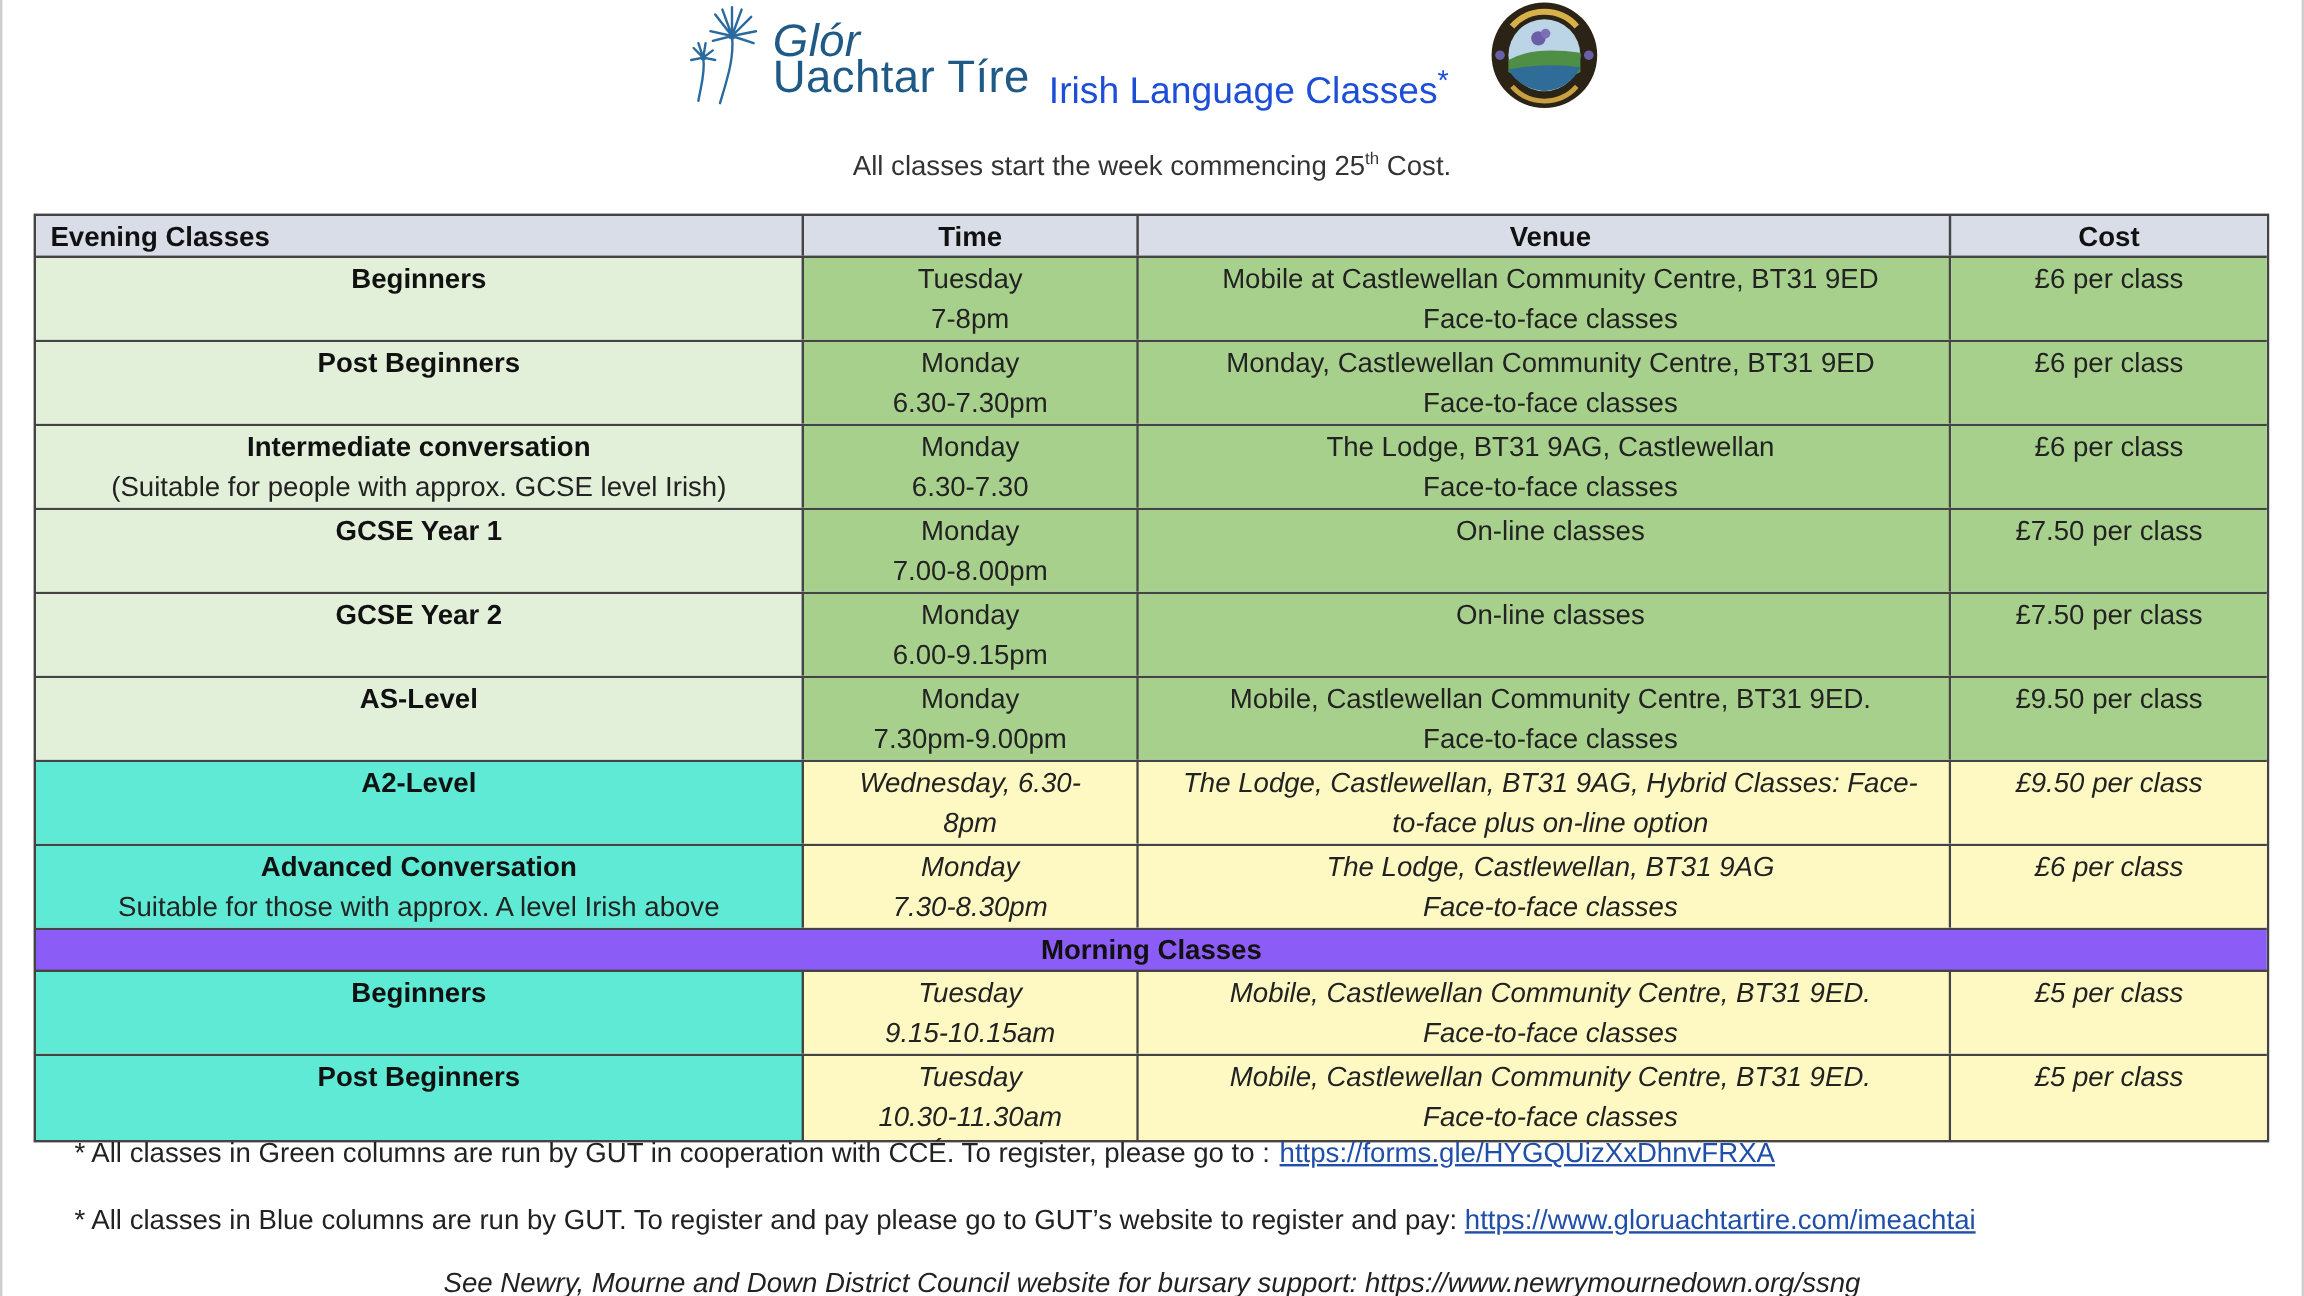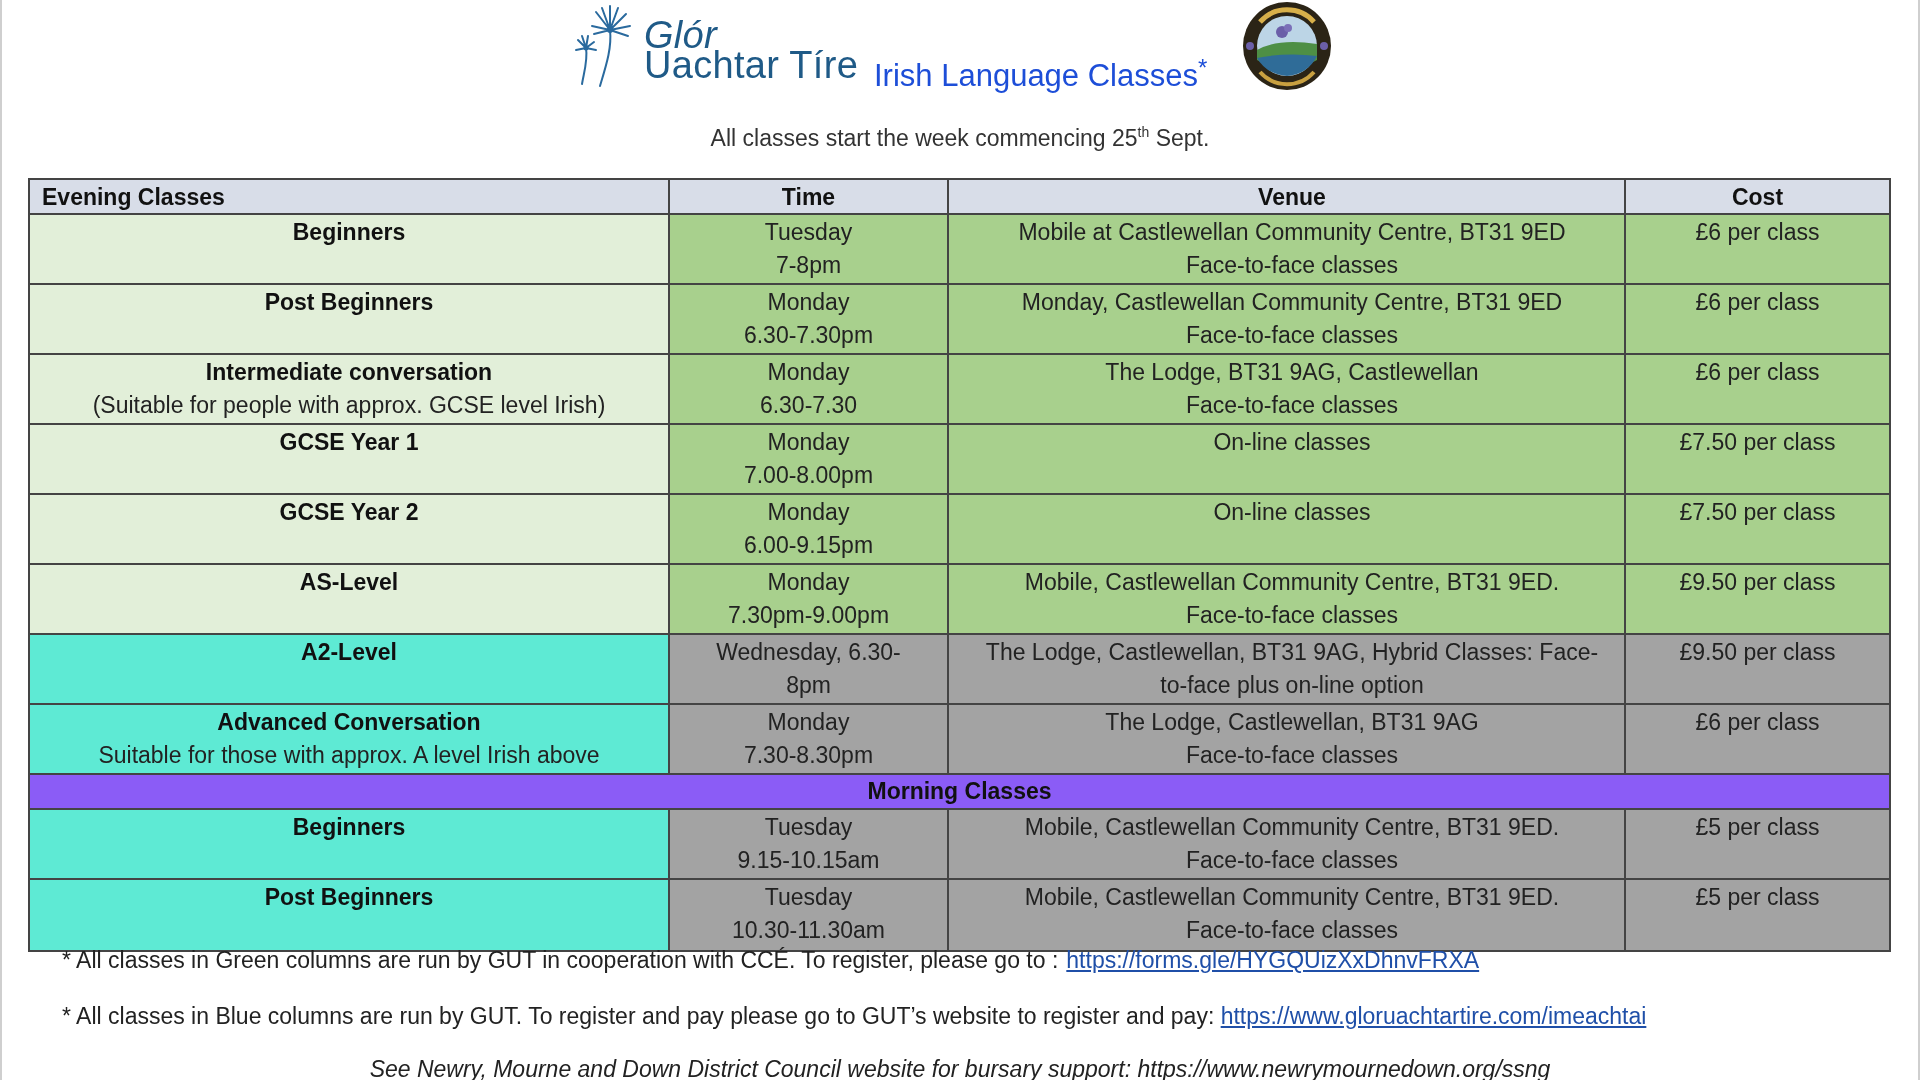--- a/index.html
+++ b/index.html
@@ -42,21 +42,21 @@
   .c2 { width:279px; }
   .c3 { width:677px;padding-left:11px; }
   .c4 { flex:1; }
   .hdr { height:35px; background:#d8dde8; }
   .hdr .cell { font-weight:bold; line-height:32px; color:#111; }
   .hdr .c1 { text-align:left; padding-left:12px; }
   .r { height:70px; }
   .r.g .c1 { background:#e2efd9; }
   .r.g .c2, .r.g .c3, .r.g .c4 { background:#a8d08d; }
   .r.b .c1 { background:#5eead4; }
-  .r.b .c2, .r.b .c3, .r.b .c4 { background:#a3a3a3; }
+  .r.b .c2, .r.b .c3, .r.b .c4 { background:#fef9c3;font-style:italic; }
   .cell .t { font-weight:bold; color:#111; display:block; }
   .cell .s { display:block; }
   .cell span { display:block; }
   .section { height:35px; background:#8b5cf6; justify-content:center; align-items:center; }
   .section .label { font-weight:bold; font-size:23px; color:#111; }
 
   
   .note { position:absolute; font-size:23px; color:#222; white-space:nowrap; }
   .note a { color:#1f4fa8; text-decoration:underline; }
   .note1 { left:62px; top:947px; }
@@ -97,21 +97,21 @@
     <path d="M19 58 Q49 52 79 56 Q70 74 49 76 Q28 74 19 58 Z" fill="#2f6c98"></path>
     <circle cx="44" cy="32" r="6" fill="#6b5fa8"></circle>
     <circle cx="50" cy="28" r="4" fill="#7b6fb8"></circle>
     <circle cx="12" cy="46" r="4" fill="#6b5fa8"></circle>
     <circle cx="86" cy="46" r="4" fill="#6b5fa8"></circle>
     <path d="M22 22 A36 36 0 0 1 76 22" stroke="#d8b04a" stroke-width="5" fill="none"></path>
     <path d="M22 72 A36 36 0 0 0 76 72" stroke="#c8a040" stroke-width="4" fill="none"></path>
   </svg>
 </div>
 
-<div class="subtitle"><span>All classes start the week commencing 25</span><sup>th</sup><span> Sept.</span></div>
+<div class="subtitle"><span>All classes start the week commencing 25</span><sup>th</sup><span> Cost.</span></div>
 
 <div class="tbl">
   <div class="row hdr">
     <div class="cell c1">Evening Classes</div>
     <div class="cell c2">Time</div>
     <div class="cell c3">Venue</div>
     <div class="cell c4">Cost</div>
   </div>
 
   <div class="row r g">

